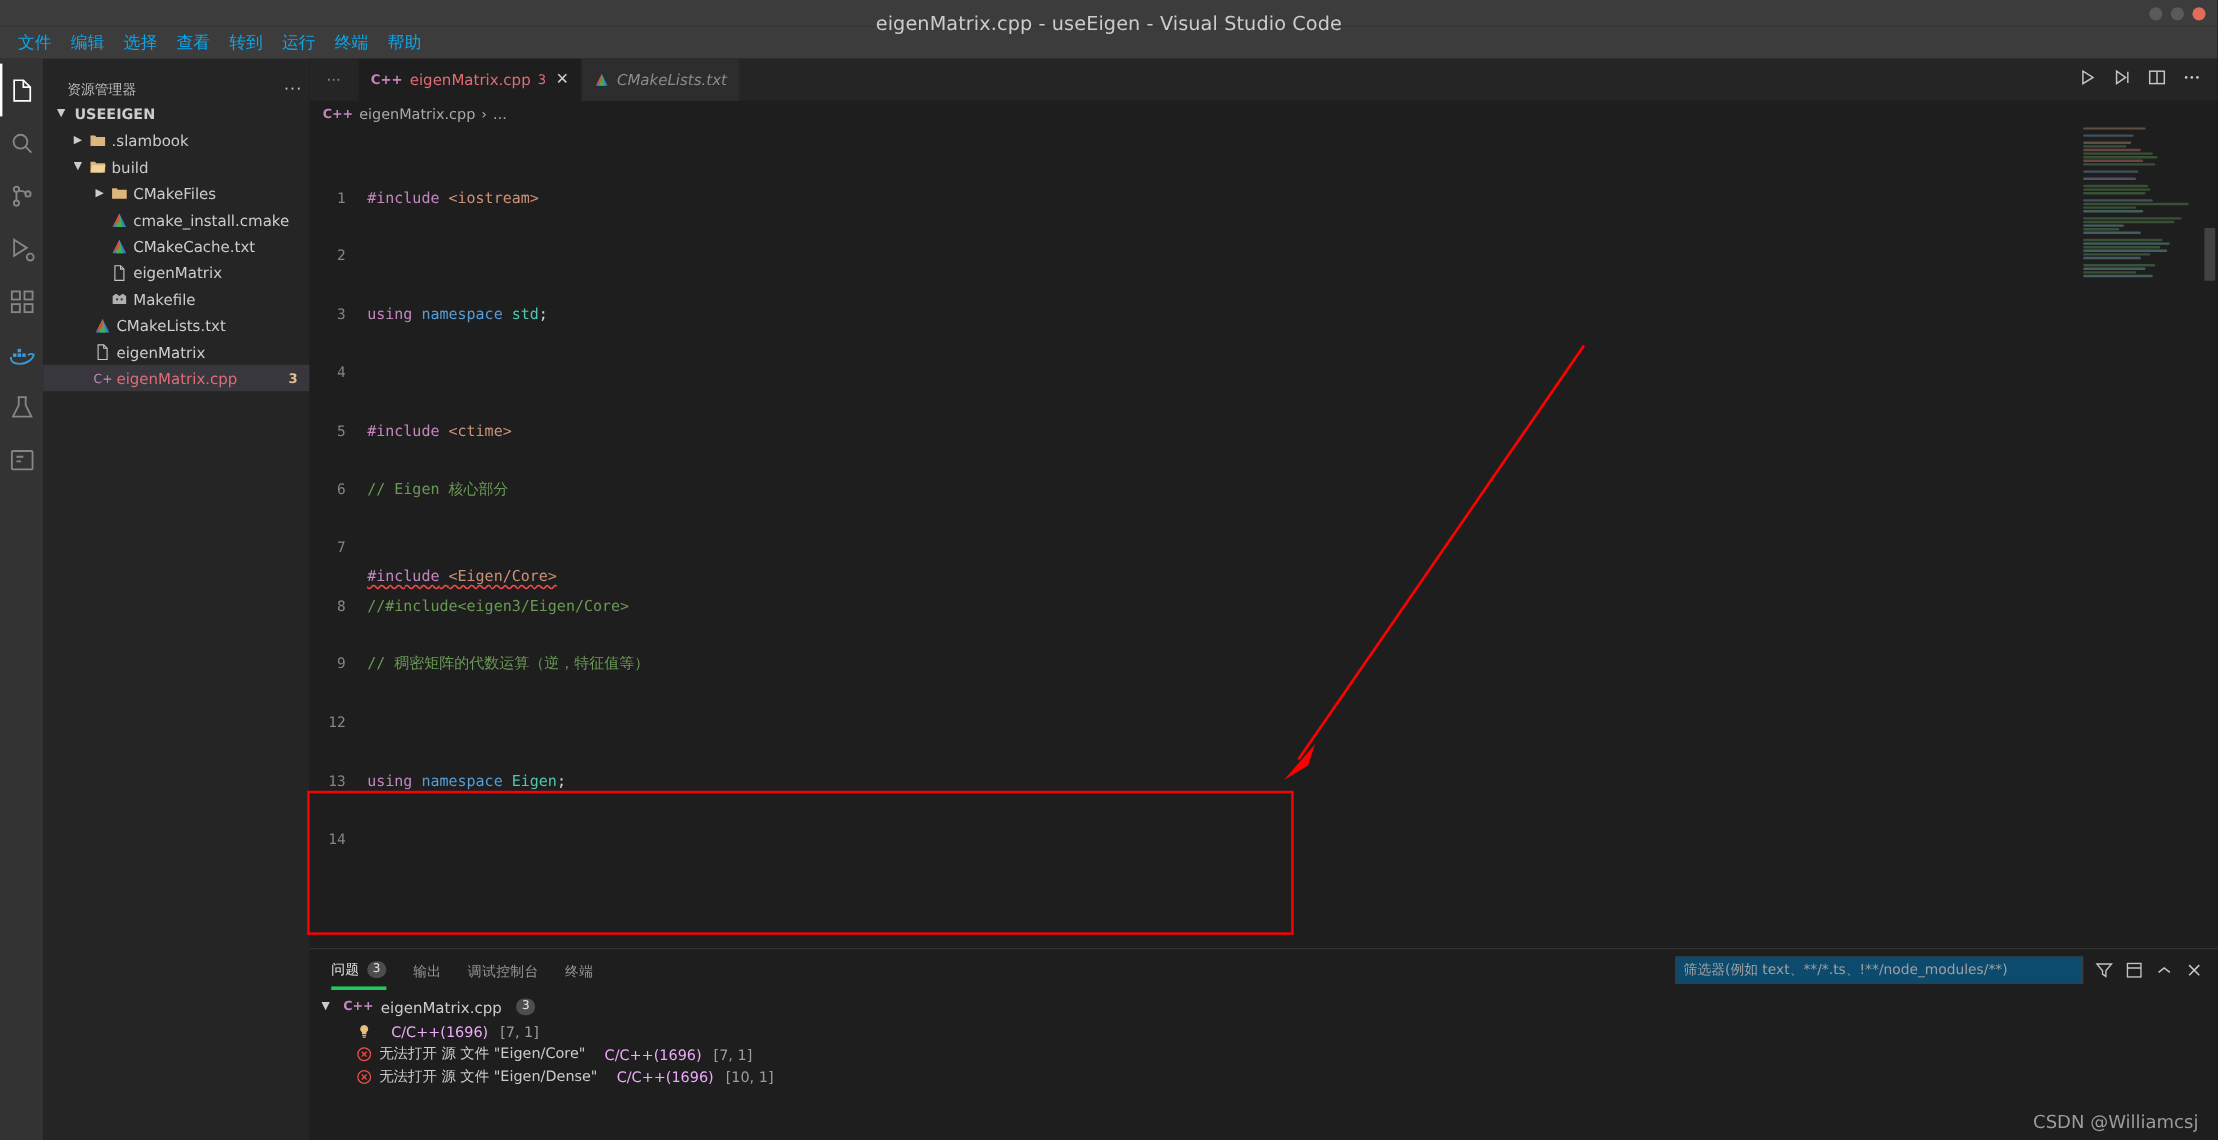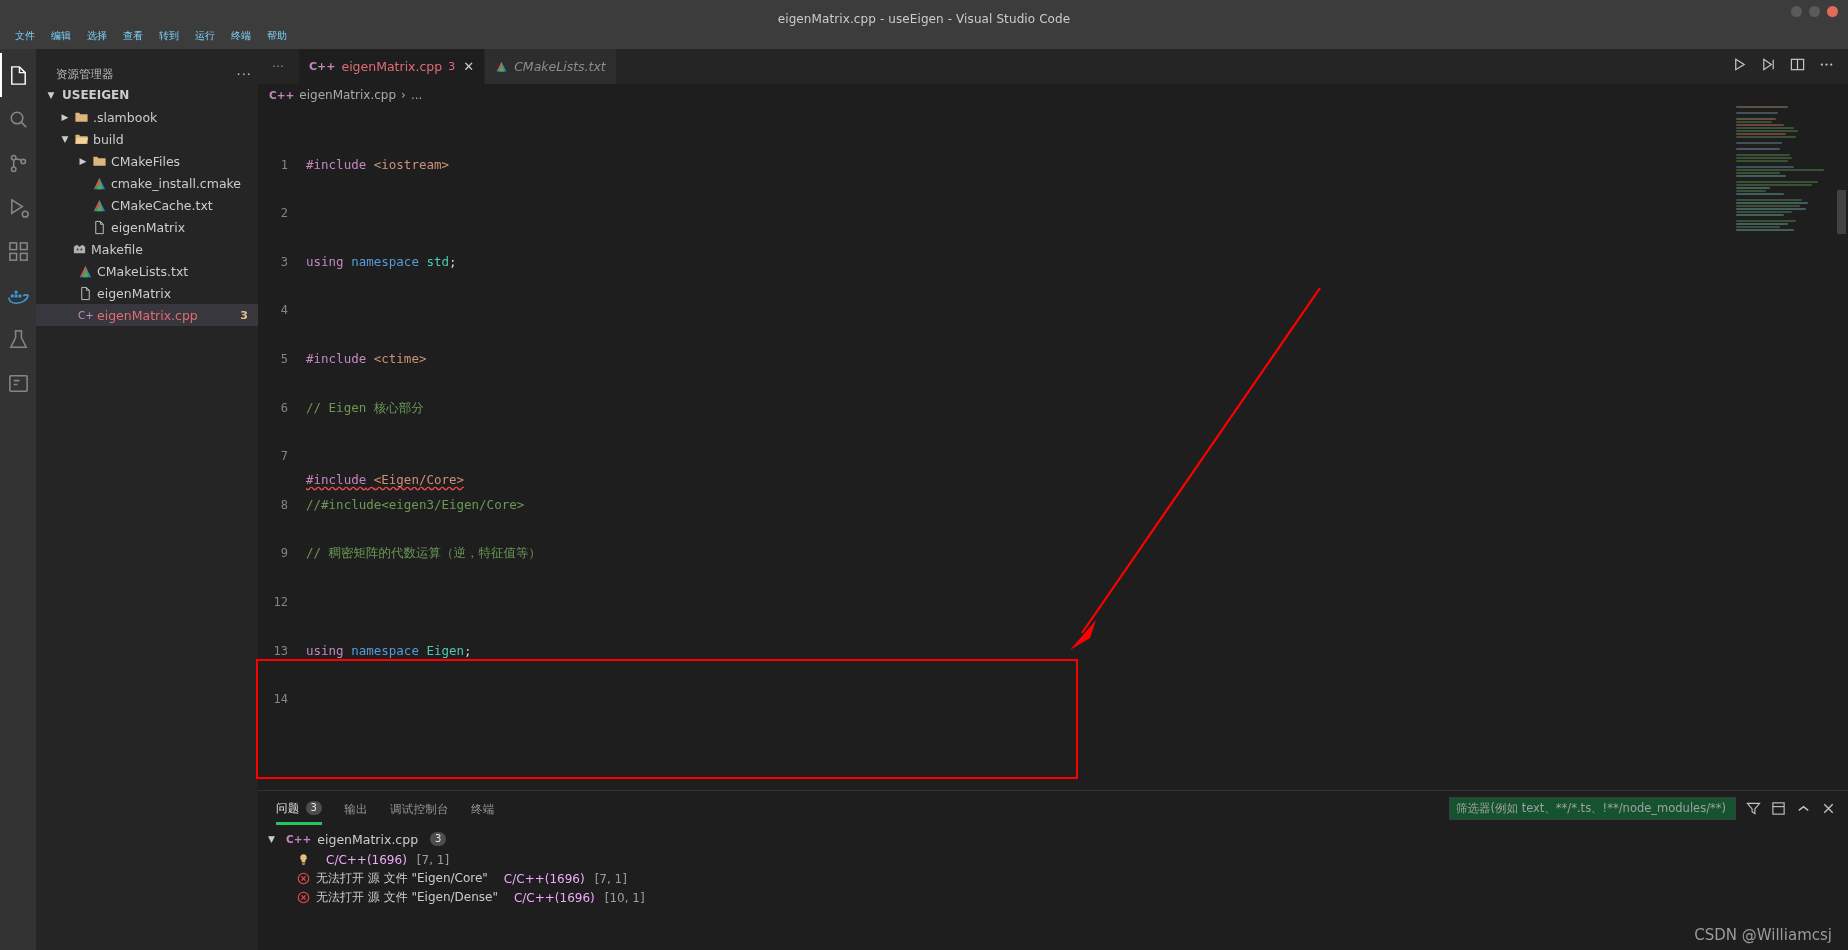--- a/index.html
+++ b/index.html
@@ -9,33 +9,33 @@
     font-family: "DejaVu Sans", "Liberation Sans", sans-serif;
     overflow: hidden;
   }
   body { position: relative; }
 
   
   .titlebar {
     height: 22px; background: #3c3c3c; display: flex;
     align-items: center; justify-content: center; position: relative;
   }
-  .titlebar .title { color: #cccccc; font-size: 12px; letter-spacing: .1px; margin-top: 16px; }
+  .titlebar .title { color: #cccccc; font-size: 16px; letter-spacing: .1px; margin-top: 16px; }
   .win-ctrls { position: absolute; right: 10px; top: 0; height: 22px;
     display: flex; align-items: center; gap: 7px; }
   .win-dot { width: 11px; height: 11px; border-radius: 50%; background: #5a5a5a; }
   .win-dot.close { background: #e06c5a; }
 
   
   .menubar {
     height: 27px; background: #3c3c3c; display: flex; align-items: center;
     padding-left: 8px; gap: 2px;
   }
   .menu-item {
-    color: #7dd3fc; font-size: 10px; padding: 3px 7px; border-radius: 2px;
+    color: #0ea5e9; font-size: 14px; padding: 3px 7px; border-radius: 2px;
     white-space: nowrap;
   }
 
   
   .main { display: flex; height: 901px; }
 
   
   .activitybar {
     width: 36px; background: #333333; display: flex; flex-direction: column;
     align-items: center; padding-top: 4px; flex: none;
@@ -154,21 +154,21 @@
   }
   .panel-tab.active { color: #e7e7e7; border-bottom: 3px solid #22c55e; }
   .ptab-badge {
     background: #4d4d4d; color: #e7e7e7; border-radius: 9px; font-size: 10px;
     padding: 0 5px; line-height: 14px; min-width: 16px; text-align: center;
   }
   .panel-right {
     margin-left: auto; display: flex; align-items: center; gap: 10px; padding-right: 12px;
   }
   .filter-box {
-    width: 287px; height: 23px; background: #14532d; border: 1px solid #3c3c3c;
+    width: 340px; height: 23px; background: #0c4a6e; border: 1px solid #3c3c3c;
     color: #a0a0a0; font-size: 11.5px; display: flex; align-items: center;
     padding: 0 6px;
   }
   .panel-icon { color: #c5c5c5; display: flex; align-items: center; }
   .panel-icon svg { width: 15px; height: 15px; }
   .panel-body { flex: 1; overflow: hidden; padding-top: 2px; }
   .pgroup-row {
     height: 22px; display: flex; align-items: center; gap: 6px;
     padding-left: 10px; color: #cccccc; font-size: 12.5px;
   }
@@ -349,21 +349,21 @@
     <div class="tree-row" style="padding-left:54px">
       <span class="ficon">
         <svg viewBox="0 0 16 16" fill="none" stroke="#c5c5c5" stroke-width="1">
             <path d="M4 1.5h5l3 3v10H4z"></path>
             <path d="M9 1.5v3h3"></path>
           </svg>
       </span>
       <span class="tree-label">eigenMatrix</span>
     </div>
 
-    <div class="tree-row" style="padding-left:34px">
+    <div class="tree-row" style="padding-left:54px">
       <span class="ficon">
         <svg viewBox="0 0 16 16">
             <path d="M2 5l3-2 3 2 3-2 3 2v7H2z" fill="#b0b0b0"></path>
             <circle cx="6" cy="8" r="1" fill="#333"></circle>
             <circle cx="10" cy="8" r="1" fill="#333"></circle>
           </svg>
       </span>
       <span class="tree-label">Makefile</span>
     </div>
 

